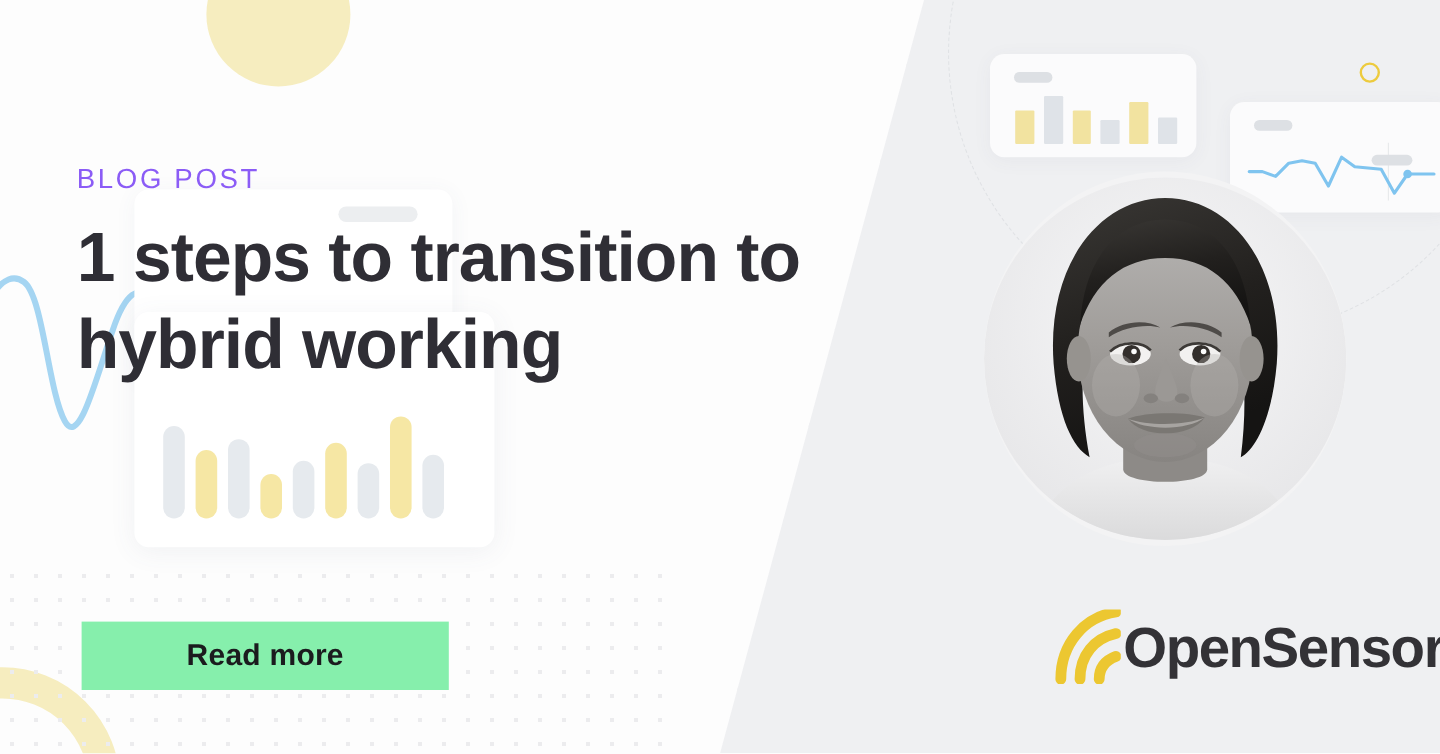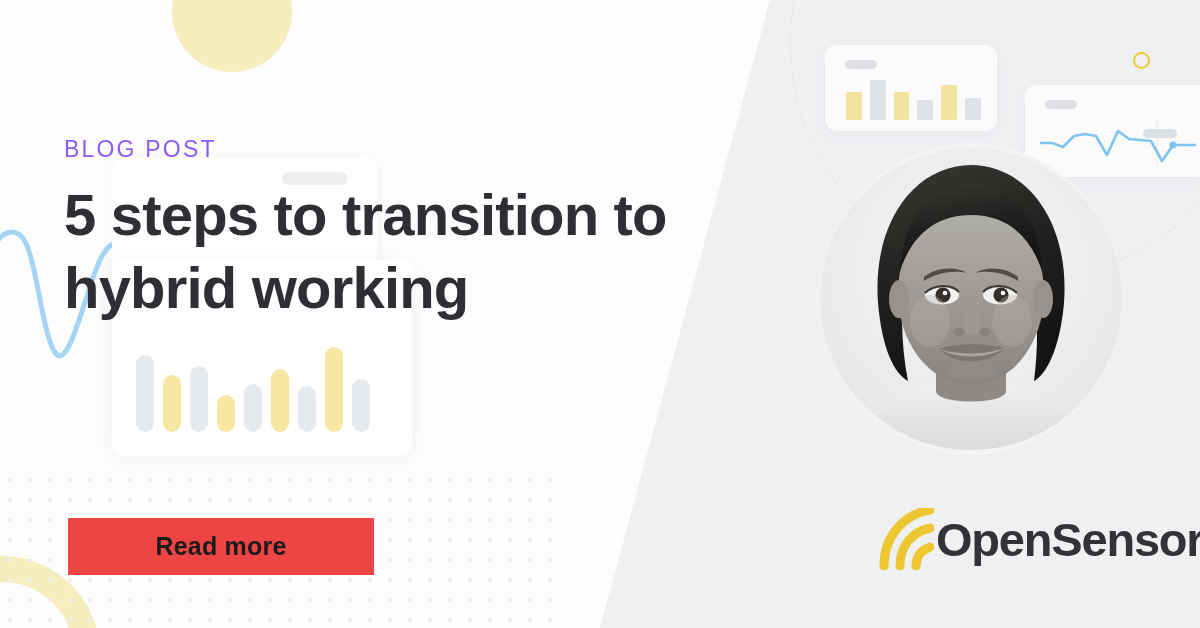--- a/index.html
+++ b/index.html
@@ -144,21 +144,21 @@
     letter-spacing: -0.8px;
     color: #2f2e35;
     margin: 0;
     max-width: 680px;
   }
 
   .cta-button {
     position: absolute;
     left: 68px; top: 518px;
     width: 306px; height: 57px;
-    background: #ef4444;
+    background: #86efac;
     border: none;
     color: #1b1b1e;
     font-family: "Liberation Sans", sans-serif;
     font-size: 25px;
     font-weight: 700;
     letter-spacing: 0.2px;
     cursor: pointer;
     z-index: 7;
   }
 
@@ -271,21 +271,21 @@
       <div class="bar" style="height: 36.8px; background: rgb(246, 231, 164);"></div>
       <div class="bar" style="height: 47.84px; background: rgb(230, 234, 238);"></div>
       <div class="bar" style="height: 62.56px; background: rgb(246, 231, 164);"></div>
       <div class="bar" style="height: 46px; background: rgb(230, 234, 238);"></div>
       <div class="bar" style="height: 84.64px; background: rgb(246, 231, 164);"></div>
       <div class="bar" style="height: 53.36px; background: rgb(230, 234, 238);"></div>
     </div>
 
   <div class="text-block">
     <p class="eyebrow">BLOG POST</p>
-    <h1 class="headline">5 steps to transition to hybrid working</h1>
+    <h1 class="headline">1 steps to transition to hybrid working</h1>
   </div>
 
   <button class="cta-button">Read more</button>
 
   <div class="dashed-circle"></div>
   <div class="yellow-ring"></div>
 
   <div class="mini-card card-bar-chart">
     <div class="mini-pill"></div>
     <div class="mini-bars">

